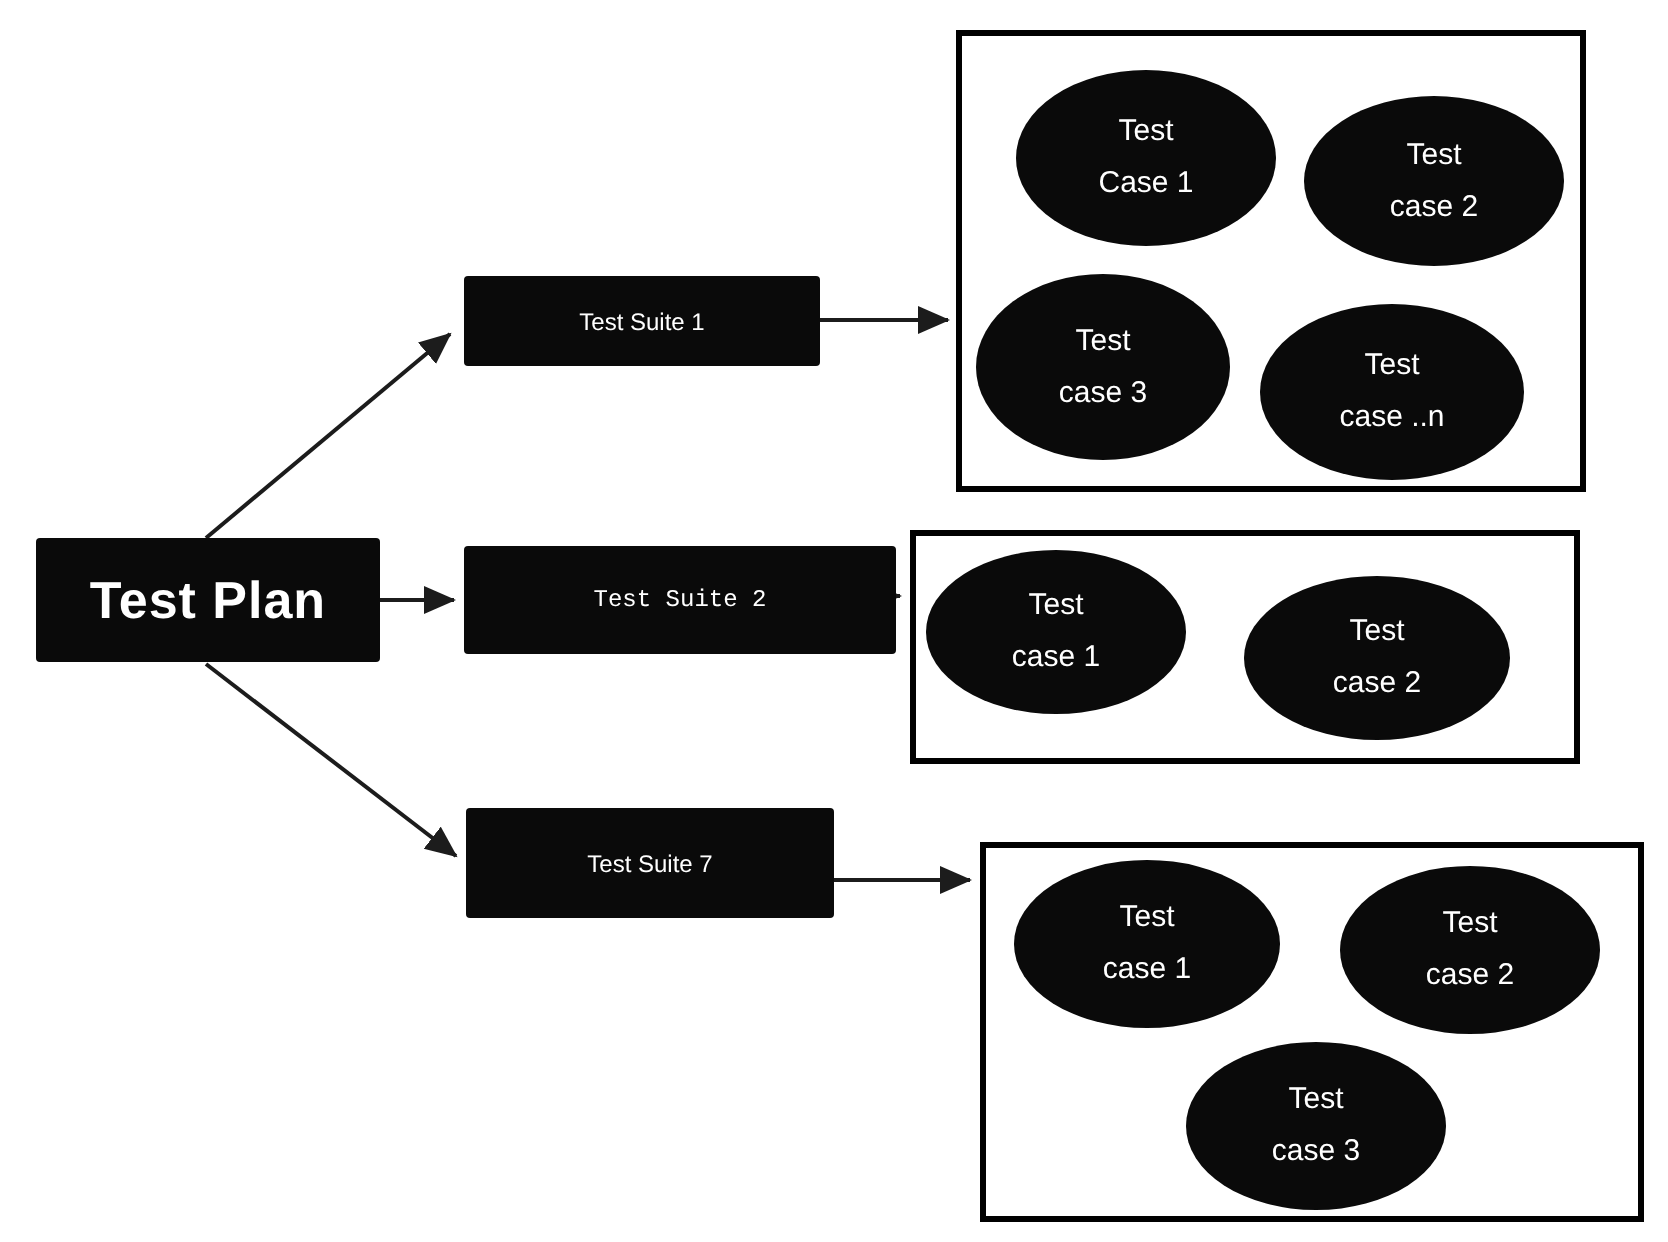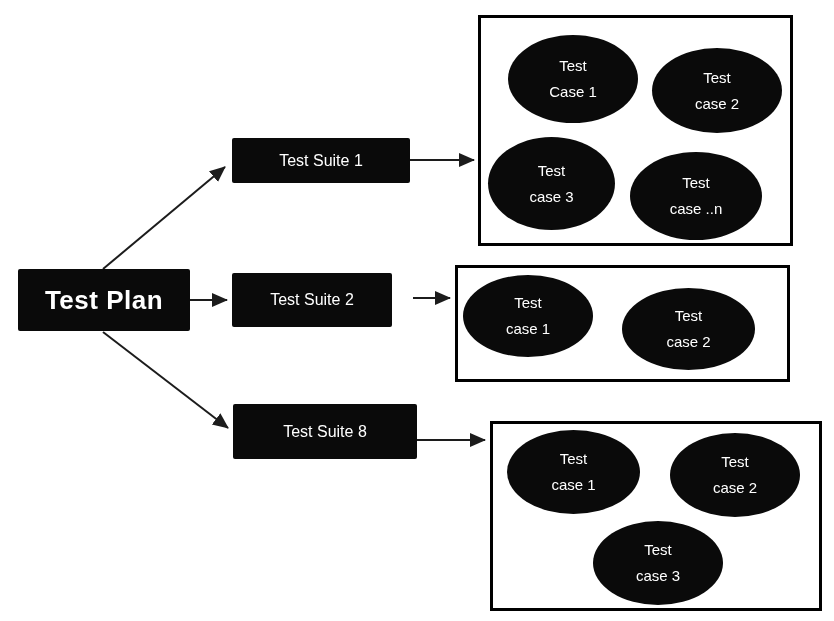--- a/index.html
+++ b/index.html
@@ -32,23 +32,23 @@
     align-items: center;
     justify-content: center;
     text-align: center;
     box-sizing: border-box;
   }
   .rect-node { border-radius: 2px; }
   #test-plan {
     left: 18px; top: 269px; width: 172px; height: 62px;
     font-size: 26px; font-weight: bold; letter-spacing: 0.5px;
   }
-  .suite { font-size: 16px; }
+  .suite { font-size: 12px; }
   #suite-1 { left: 232px; top: 138px; width: 178px; height: 45px; }
-  #suite-2 { left: 232px; top: 273px; width: 160px; height: 54px; }
+  #suite-2 { left: 232px; top: 273px; width: 216px; height: 54px; font-family: Liberation Mono, monospace; }
   #suite-3 { left: 233px; top: 404px; width: 184px; height: 55px; }
   .container-box {
     position: absolute;
     background: var(--bg);
     border: 3px solid var(--container-border);
     box-sizing: border-box;
   }
   #container-1 { left: 478px; top: 15px;  width: 315px; height: 231px; }
   #container-2 { left: 455px; top: 265px; width: 335px; height: 117px; }
   #container-3 { left: 490px; top: 421px; width: 332px; height: 190px; }
@@ -85,21 +85,21 @@
     <line x1="103" y1="332" x2="228" y2="428" stroke="var(--arrow)" stroke-width="2" marker-end="url(#arrowhead)"></line>
     <line x1="410" y1="160" x2="474" y2="160" stroke="var(--arrow)" stroke-width="2" marker-end="url(#arrowhead)"></line>
     <line x1="413" y1="298" x2="450" y2="298" stroke="var(--arrow)" stroke-width="2" marker-end="url(#arrowhead)"></line>
     <line x1="417" y1="440" x2="485" y2="440" stroke="var(--arrow)" stroke-width="2" marker-end="url(#arrowhead)"></line>
   </svg>
 
   <div class="node rect-node" id="test-plan">Test Plan</div>
 
   <div class="node rect-node suite" id="suite-1">Test Suite 1</div>
   <div class="node rect-node suite" id="suite-2">Test Suite 2</div>
-  <div class="node rect-node suite" id="suite-3">Test Suite 8</div>
+  <div class="node rect-node suite" id="suite-3">Test Suite 7</div>
 
   <div class="container-box" id="container-1"></div>
   <div class="container-box" id="container-2"></div>
   <div class="container-box" id="container-3"></div>
 
   <div class="node ellipse e-1-1">
     <span class="case-line">Test</span>
     <span class="case-line">Case 1</span>
   </div>
   <div class="node ellipse e-1-2">

